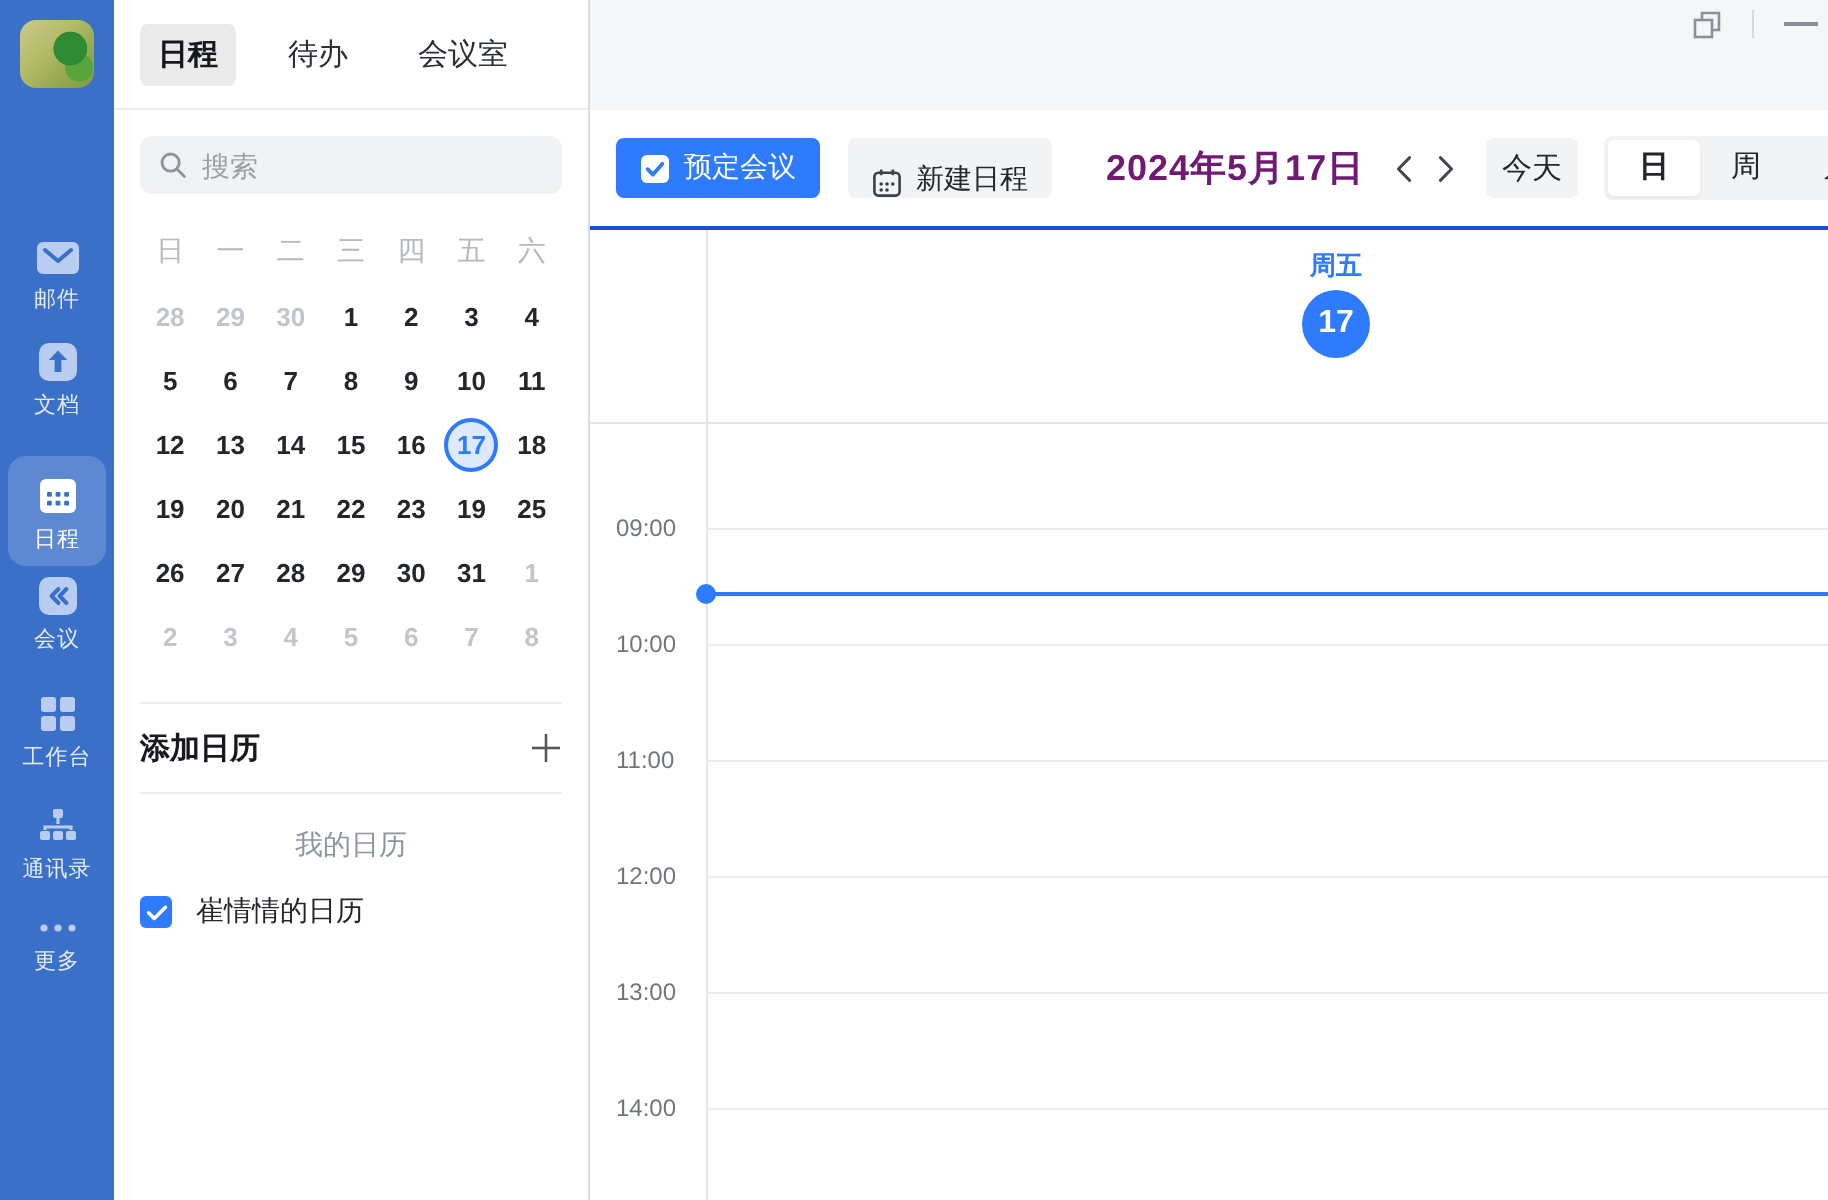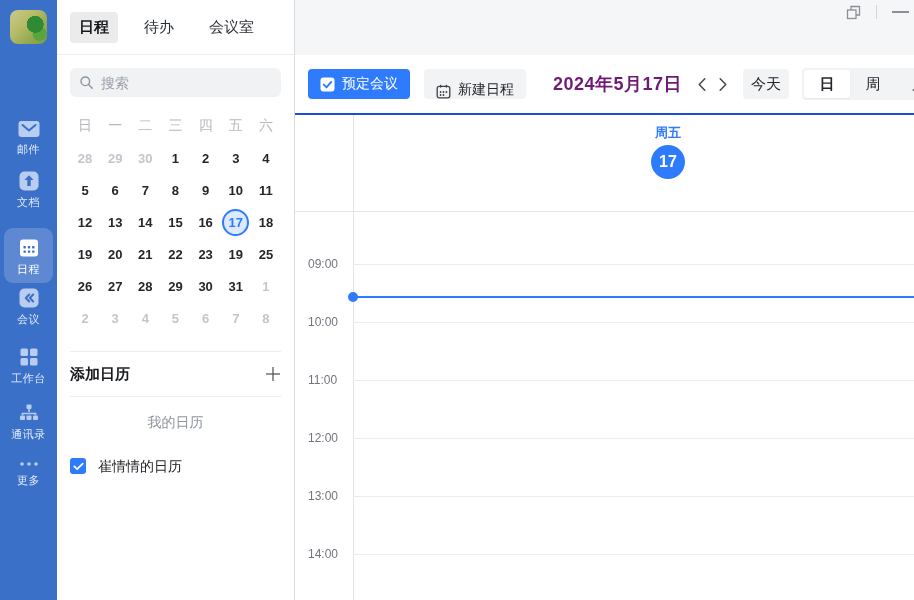--- a/index.html
+++ b/index.html
@@ -49,21 +49,21 @@
   .mc-cell{height:32px;display:flex;align-items:flex-end;justify-content:center;cursor:pointer;}
   .mc-num{font-size:13px;font-weight:600;color:#23262b;width:27px;height:27px;line-height:27px;text-align:center;}
   .mc-cell.muted .mc-num{color:#c2c6cc;font-weight:600;}
   .mc-cell.selected .mc-num{border:2px solid var(--accent);background:#ddeafd;color:var(--accent);border-radius:50%;line-height:23px;}
 
   .panel-divider{border:none;border-top:1px solid #ededed;margin:19px 13px 0 13px;}
   .addcal-row{display:flex;align-items:center;justify-content:space-between;padding:0 13px;height:44px;cursor:pointer;}
   .addcal-label{font-size:15px;font-weight:bold;color:#17191d;}
   .panel-divider2{border:none;border-top:1px solid #ededed;margin:0 13px;}
   .mycal-label{padding:17px 13px 0 13px;font-size:14px;color:#8f959e;text-align:center;}
-  .cal-check-row{display:flex;align-items:flex-start;gap:12px;padding:0 13px;margin-top:26px;cursor:pointer;}
+  .cal-check-row{display:flex;align-items:center;gap:12px;padding:0 13px;margin-top:15px;cursor:pointer;}
   .checkbox{width:16px;height:16px;border-radius:3px;background:var(--accent);display:flex;align-items:center;justify-content:center;}
   .cal-check-label{font-size:14px;color:#23262b;}
 
   
   .main{position:absolute;left:295px;top:0;width:619px;height:600px;background:#fff;overflow:hidden;}
   .topstrip{position:absolute;left:0;top:0;width:619px;height:55px;background:#f5f6f7;}
   .win-controls{position:absolute;top:2px;right:0;display:flex;align-items:center;gap:15px;height:20px;padding-right:5px;}
   .win-divider{width:1px;height:14px;background:#d4d6d9;}
   .win-minus{width:17px;height:2px;background:#8a8f99;}
 

